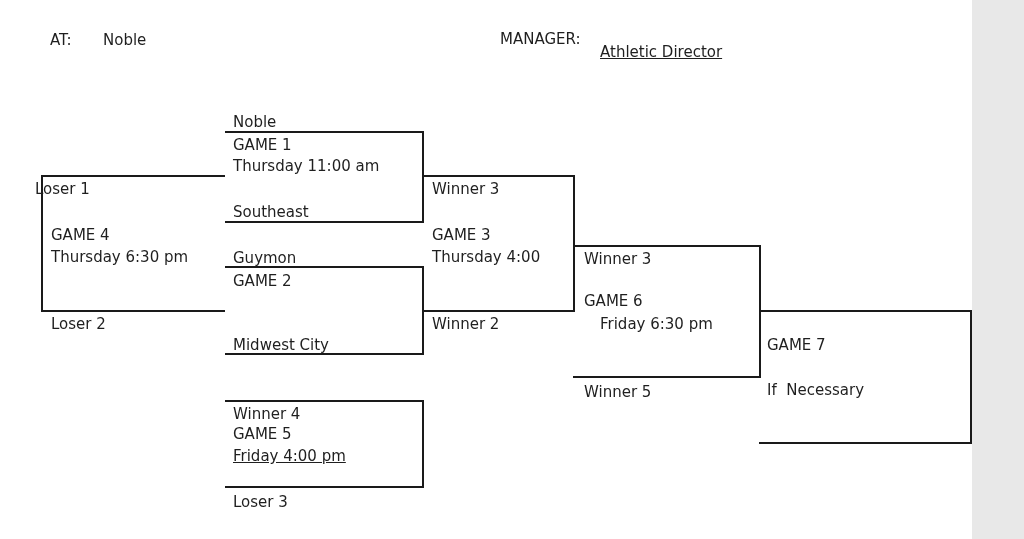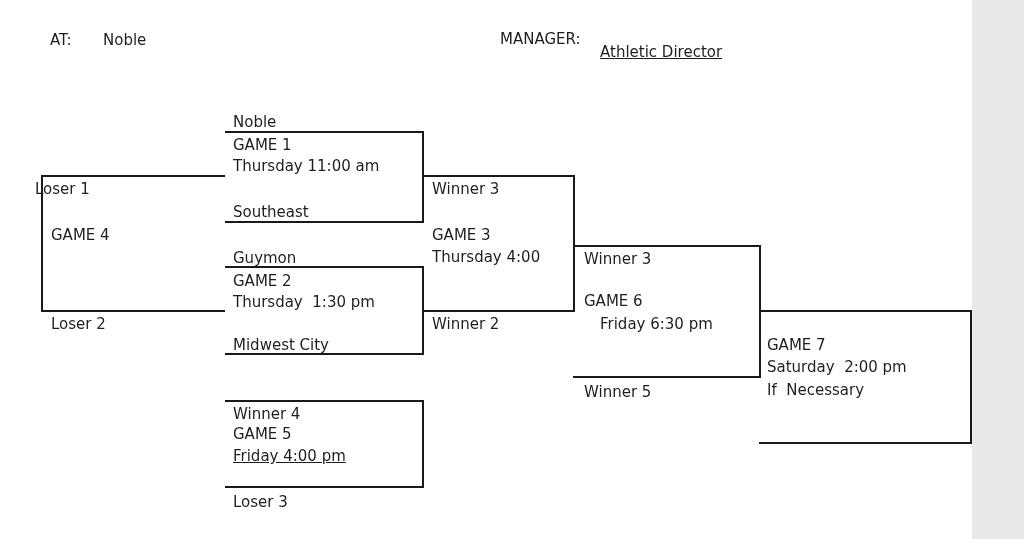--- a/index.html
+++ b/index.html
@@ -55,36 +55,36 @@
   <span class="txt" style="left:233px; top:114px;">Noble</span>
   <span class="txt bold" style="left:233px; top:137px;">GAME 1</span>
   <span class="txt" style="left:233px; top:158px;">Thursday 11:00 am</span>
   <span class="txt" style="left:233px; top:204px;">Southeast</span>
 
   <div class="hl" style="left:225px; top:266px; width:199px;"></div>
   <div class="hl" style="left:225px; top:353px; width:199px;"></div>
   <div class="vl" style="left:422px; top:266px; height:89px;"></div>
   <span class="txt" style="left:233px; top:250px;">Guymon</span>
   <span class="txt bold" style="left:233px; top:273px;">GAME 2</span>
-  <span class="txt" style="left:233px; top:294px;">Thursday  1:30 pm</span>
   <span class="txt" style="left:233px; top:337px;">Midwest City</span>
 
   <div class="hl" style="left:422px; top:175px; width:153px;"></div>
   <div class="hl" style="left:422px; top:310px; width:153px;"></div>
   <div class="vl" style="left:573px; top:175px; height:137px;"></div>
   <span class="txt" style="left:432px; top:181px;">Winner 3</span>
   <span class="txt bold" style="left:432px; top:227px;">GAME 3</span>
   <span class="txt" style="left:432px; top:249px;">Thursday 4:00</span>
   <span class="txt" style="left:432px; top:316px;">Winner 2</span>
 
   <div class="hl" style="left:41px; top:175px; width:184px;"></div>
   <div class="hl" style="left:41px; top:310px; width:184px;"></div>
   <div class="vl" style="left:41px; top:175px; height:137px;"></div>
   <span class="txt" style="left:35px; top:181px;">Loser 1</span>
   <span class="txt bold" style="left:51px; top:227px;">GAME 4</span>
+  <span class="txt" style="left:51px; top:249px;">Thursday 6:30 pm</span>
   <span class="txt" style="left:51px; top:316px;">Loser 2</span>
 
   <div class="hl" style="left:225px; top:400px; width:199px;"></div>
   <div class="hl" style="left:225px; top:486px; width:199px;"></div>
   <div class="vl" style="left:422px; top:400px; height:88px;"></div>
   <span class="txt" style="left:233px; top:406px;">Winner 4</span>
   <span class="txt bold" style="left:233px; top:426px;">GAME 5</span>
   <span class="txt" style="left:233px; top:448px;text-decoration:underline;">Friday 4:00 pm</span>
   <span class="txt" style="left:233px; top:494px;">Loser 3</span>
 
@@ -93,16 +93,15 @@
   <div class="vl" style="left:759px; top:245px; height:133px;"></div>
   <span class="txt" style="left:584px; top:251px;">Winner 3</span>
   <span class="txt bold" style="left:584px; top:293px;">GAME 6</span>
   <span class="txt" style="left:584px; top:316px;margin-left:16px;">Friday 6:30 pm</span>
   <span class="txt" style="left:584px; top:384px;">Winner 5</span>
 
   <div class="hl" style="left:759px; top:310px; width:213px;"></div>
   <div class="hl" style="left:759px; top:442px; width:213px;"></div>
   <div class="vl" style="left:970px; top:310px; height:134px;"></div>
   <span class="txt bold" style="left:767px; top:337px;">GAME 7</span>
-  <span class="txt" style="left:767px; top:359px;">Saturday  2:00 pm</span>
   <span class="txt" style="left:767px; top:382px;">If  Necessary</span>
 
 </div>
 
 </body></html>

